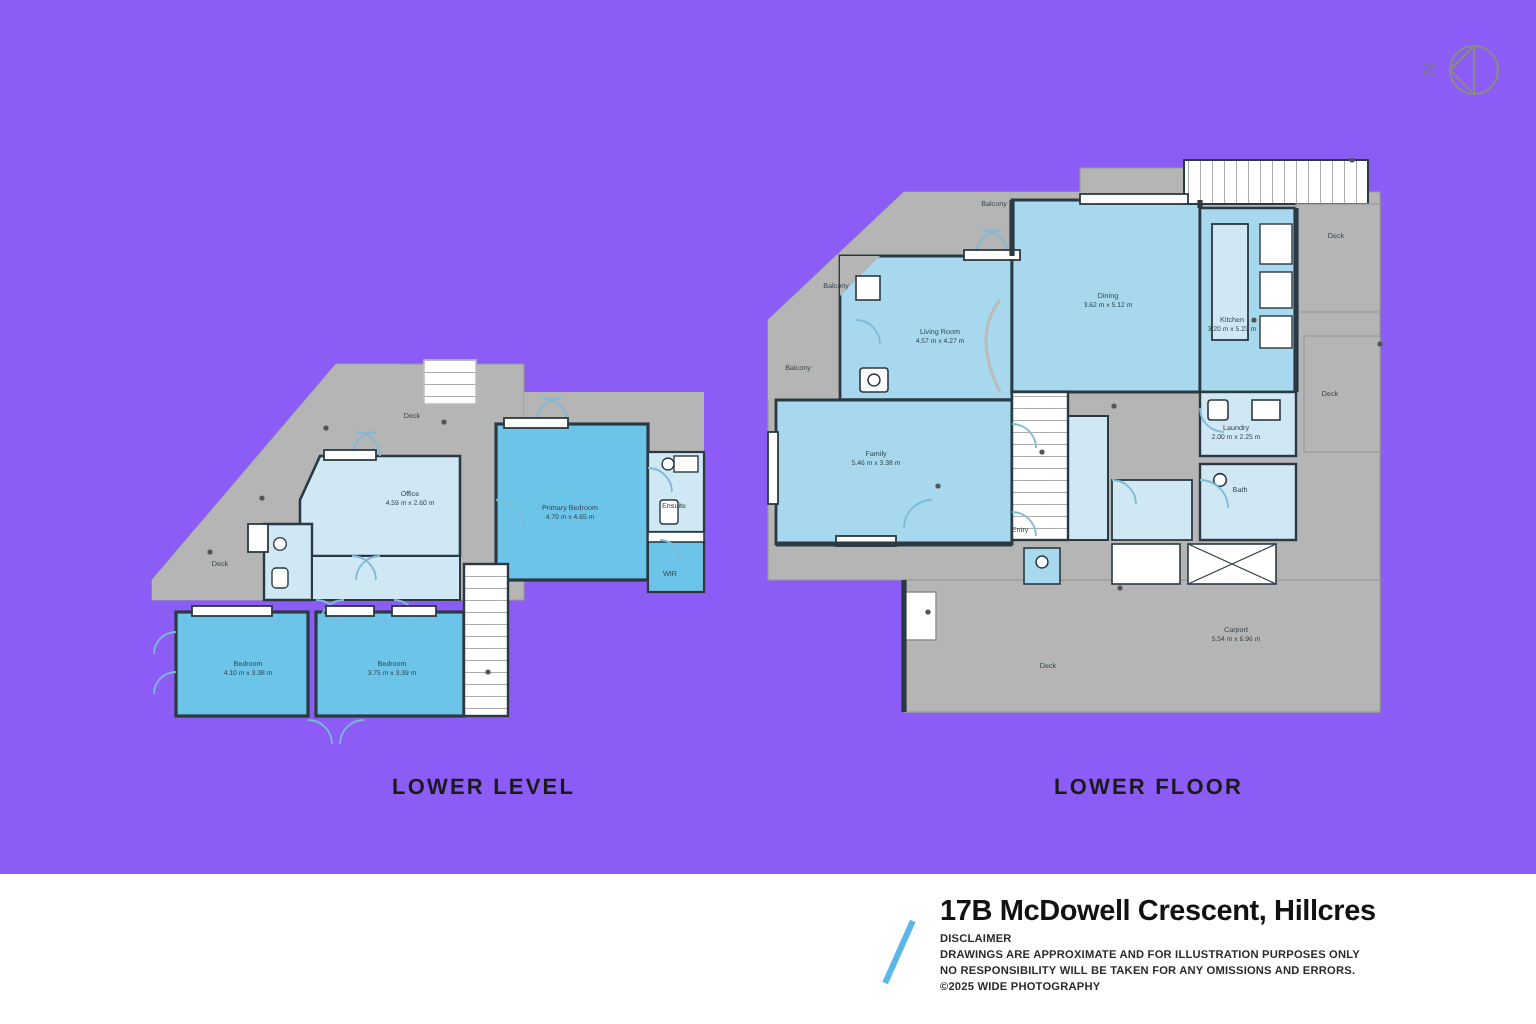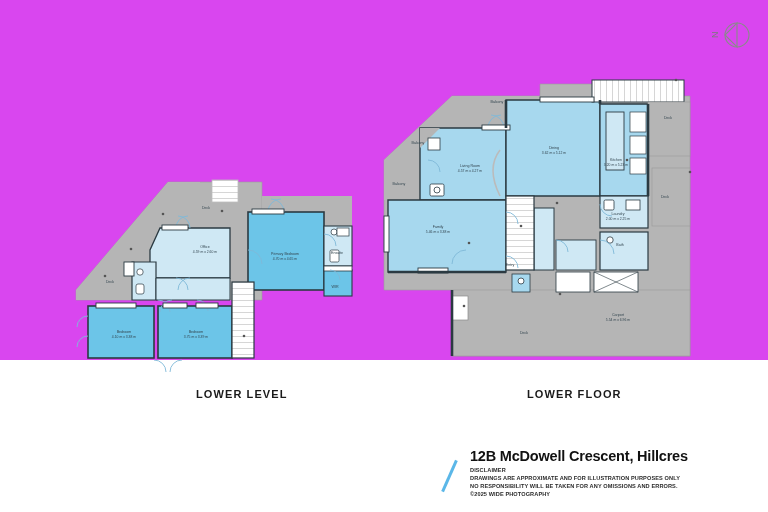--- a/index.html
+++ b/index.html
@@ -1,17 +1,17 @@
 <!DOCTYPE html>
 <html><head>
 <meta charset="utf-8">
 <style>
   html,body{margin:0;padding:0;background:#ffffff;}
   body{width:768px;height:512px;overflow:hidden;font-family:"Liberation Sans",sans-serif;position:relative;}
-  #stage{position:absolute;left:0;top:0;width:768px;height:360px;background:#d946ef;text-decoration:underline;}
+  #stage{position:absolute;left:0;top:0;width:768px;height:437px;background:#8b5cf6;text-decoration:underline;}
   .svgwrap{position:absolute;left:0;top:0;width:768px;height:512px;}
   .floorlabel{position:absolute;font-weight:bold;color:#1a1a1a;letter-spacing:1.1px;font-size:11px;}
   #lower-level-label{left:196px;top:388px;}
   #ground-floor-label{left:527px;top:388px;}
   #title-block{position:absolute;left:470px;top:448px;width:290px;}
   #property-title{font-size:14.5px;font-weight:bold;color:#111111;letter-spacing:-0.2px;white-space:nowrap;}
   #disclaimer{margin-top:3px;font-size:5.6px;font-weight:bold;color:#2b2b2b;line-height:1.42;letter-spacing:0.1px;}
   #accent-line{position:absolute;left:448px;top:459px;width:3px;height:34px;background:#5bb7e8;transform:rotate(24deg);transform-origin:center;}
   #compass{position:absolute;left:712px;top:18px;width:40px;height:34px;}
 </style>
@@ -281,21 +281,21 @@
     <path d="M25,5 L25,29 L13,17 Z" fill="none" stroke="#8a8a8a" stroke-width="1.1"></path>
     <text x="6" y="20" font-family="Liberation Sans, sans-serif" font-size="9" fill="#7a7a7a" transform="rotate(-90 6 20)">N</text>
   </svg>
 
   <div class="floorlabel" id="lower-level-label">LOWER LEVEL</div>
   <div class="floorlabel" id="ground-floor-label">LOWER FLOOR</div>
 
   <div id="accent-line"></div>
 
   <div id="title-block">
-    <div id="property-title">12B McDowell Crescent, Hillcres</div>
+    <div id="property-title">17B McDowell Crescent, Hillcres</div>
     <div id="disclaimer">
       <div>DISCLAIMER</div>
       <div>DRAWINGS ARE APPROXIMATE AND FOR ILLUSTRATION PURPOSES ONLY</div>
       <div>NO RESPONSIBILITY WILL BE TAKEN FOR ANY OMISSIONS AND ERRORS.</div>
       <div>©2025 WIDE PHOTOGRAPHY</div>
     </div>
   </div>
 
 </div>
 

